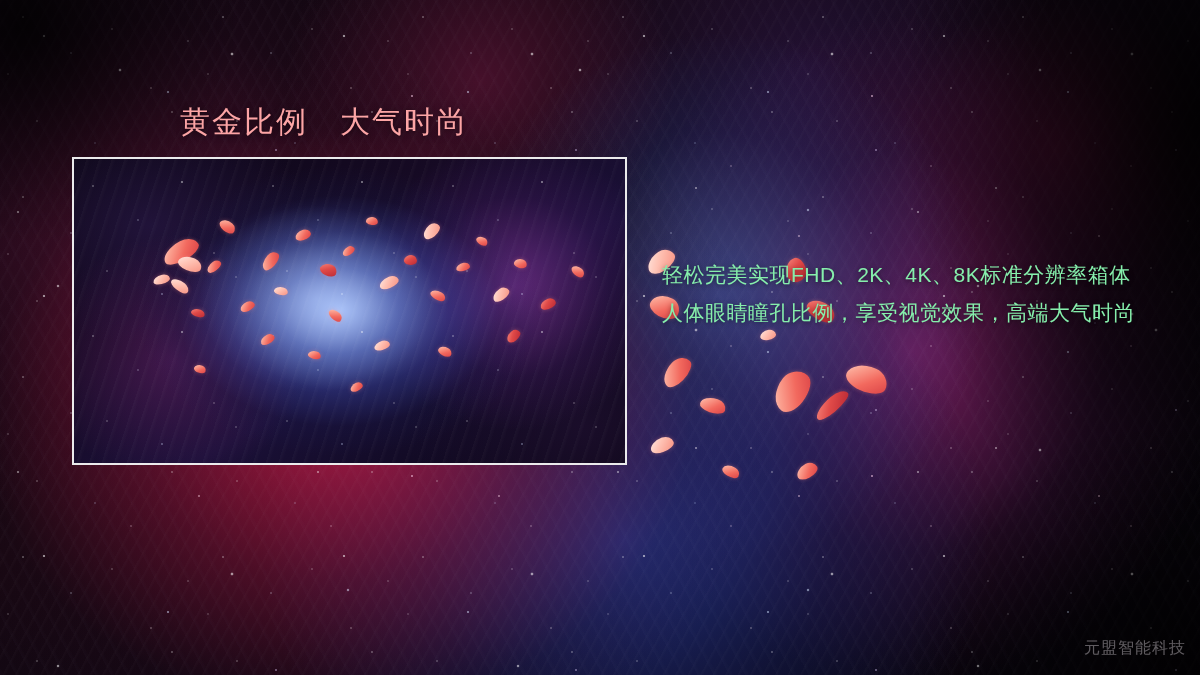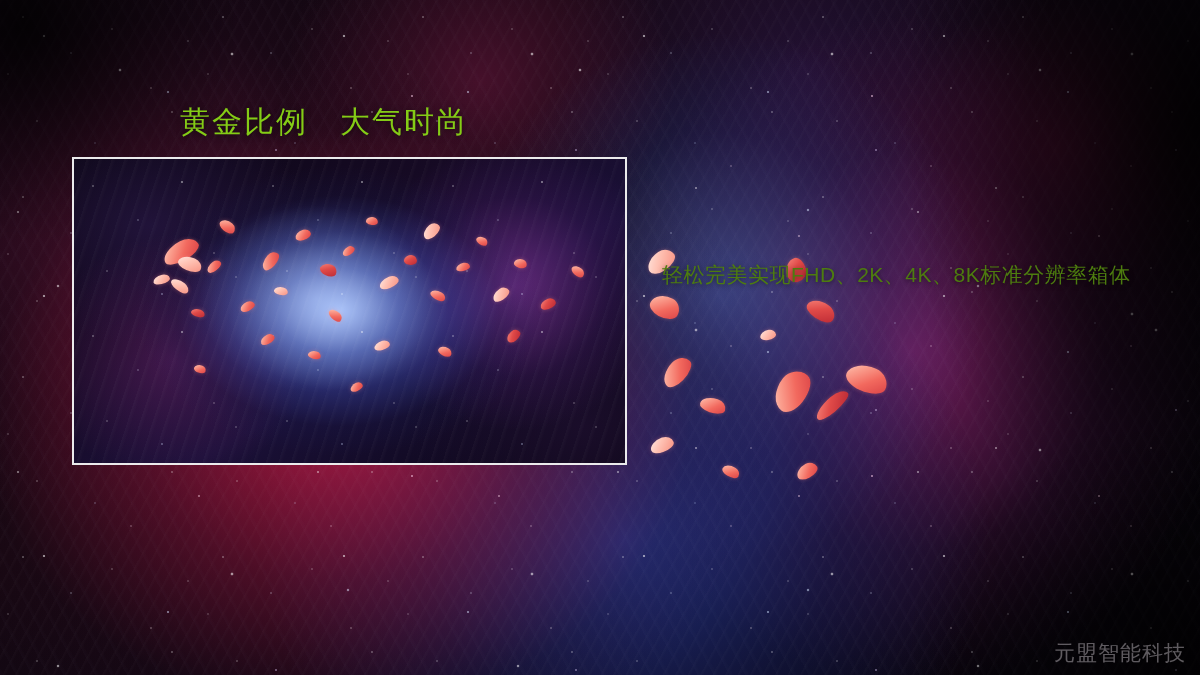--- a/index.html
+++ b/index.html
@@ -122,39 +122,39 @@
     border-radius:60% 40% 55% 45% / 62% 58% 42% 38%;
     background:linear-gradient(135deg,#ffd6cf 0%,#fba291 24%,#f2695e 58%,#d83f44 100%);
     box-shadow:0 0 4px rgba(255,140,140,0.35);
   }
   .petal.pale{background:linear-gradient(135deg,#ffeae4 0%,#ffc4b6 40%,#f79080 100%);}
   .petal.deep{background:linear-gradient(140deg,#f98a80 0%,#e04a48 45%,#b92733 100%);}
 
   
   #title{
     position:absolute;left:180px;top:102px;
-    color:#84cc16;
+    color:#fca5a5;
     font-size:30px;letter-spacing:2px;
     white-space:pre;
     text-shadow:0 1px 6px rgba(0,0,0,0.55);
   }
   #body-text{
     position:absolute;left:662px;top:256px;
-    color:#4d7c0f;
+    color:#86efac;
     font-size:21px;
     line-height:38px;
     letter-spacing:0.5px;
     white-space:nowrap;
     text-shadow:0 1px 5px rgba(0,0,0,0.5);
   }
   #body-text .line{display:block;}
   #watermark{
-    position:absolute;right:14px;bottom:8px;
+    position:absolute;right:14px;bottom:16px;
     color:rgba(232,226,232,0.40);
-    font-size:21px;letter-spacing:1px;
+    font-size:16px;letter-spacing:1px;
   }
 </style>
 </head>
 <body>
 
 <div id="slide">
 
   <div class="bg-layer bg-base"></div>
   <div class="bg-layer bg-filaments"></div>
   <div class="bg-layer stars-sm"></div>
@@ -212,17 +212,18 @@
   <div class="petal deep" style="left:806px;top:302px;width:30px;height:18px;transform:rotate(34deg);"></div>
   <div class="petal" style="left:770px;top:376px;width:44px;height:30px;transform:rotate(-52deg);"></div>
   <div class="petal deep" style="left:812px;top:398px;width:40px;height:14px;transform:rotate(-40deg);"></div>
   <div class="petal" style="left:846px;top:366px;width:42px;height:26px;transform:rotate(24deg);"></div>
   <div class="petal" style="left:796px;top:464px;width:22px;height:14px;transform:rotate(-28deg);"></div>
   <div class="petal" style="left:722px;top:466px;width:18px;height:11px;transform:rotate(30deg);"></div>
   <div class="petal pale" style="left:760px;top:330px;width:16px;height:10px;transform:rotate(-10deg);"></div>
 
   <div id="body-text">
     <span class="line">轻松完美实现FHD、2K、4K、8K标准分辨率箱体</span>
+    <span class="line">人体眼睛瞳孔比例，享受视觉效果，高端大气时尚</span>
   </div>
 
   <div id="watermark">元盟智能科技</div>
 
 </div>
 
 </body></html>

